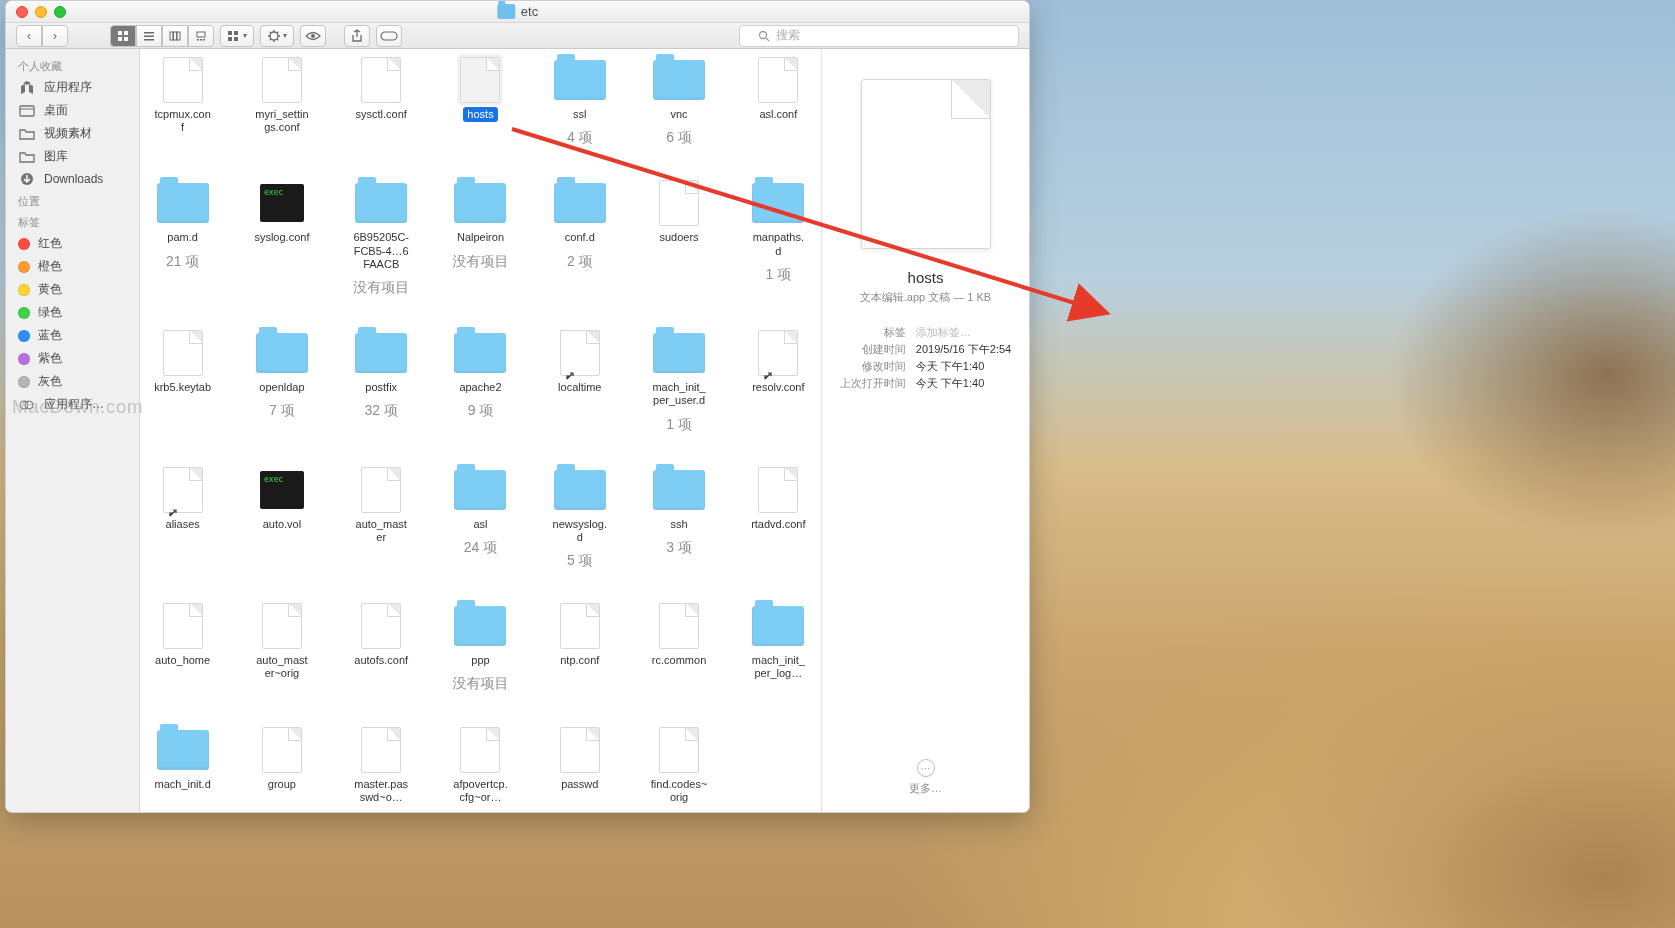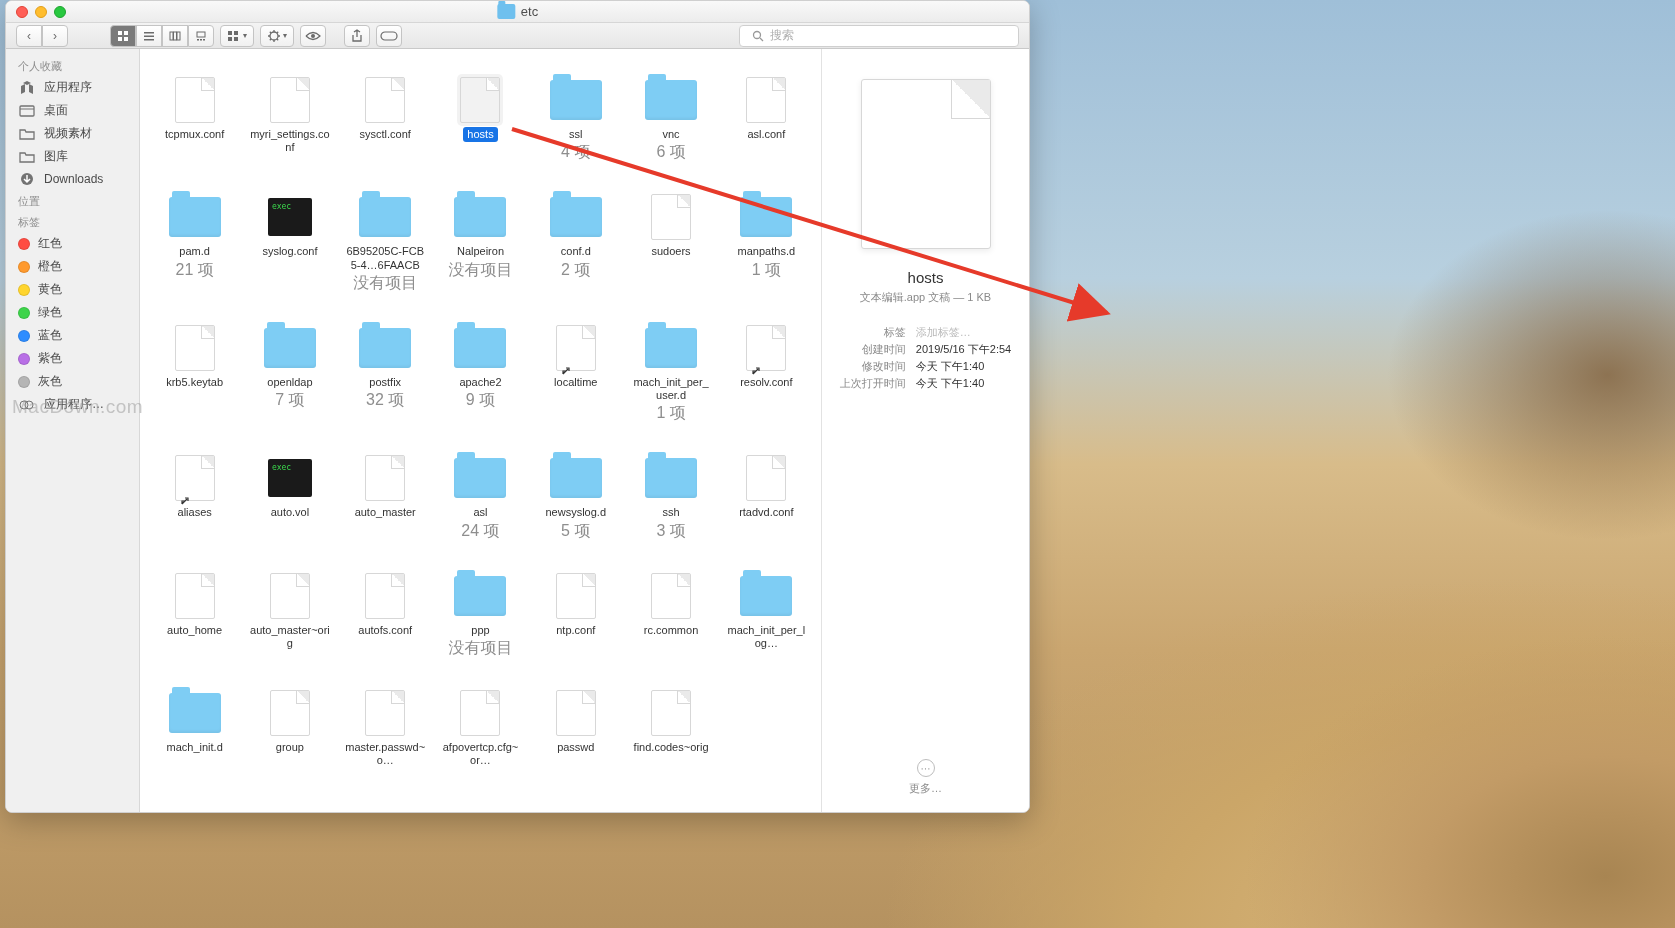--- a/index.html
+++ b/index.html
@@ -22,38 +22,38 @@
 .folder-mini::before { content: ''; position: absolute; top: -3px; left: 1px; width: 7px; height: 4px; background: #6fc0ee; border-radius: 1px 1px 0 0; }
 
 .toolbar { height: 26px; background: linear-gradient(180deg, #f3f3f3, #e7e7e7); border-bottom: 1px solid #c9c9c9; display: flex; align-items: center; padding: 0 10px; gap: 6px; }
 .tb-group { display: flex; gap: 0; }
 .tb-btn { width: 26px; height: 22px; background: linear-gradient(180deg,#fff,#f0f0f0); border: 1px solid #c4c4c4; display: flex; align-items: center; justify-content: center; font-size: 12px; color: #6b6b6b; cursor: pointer; }
 .tb-btn:first-child { border-radius: 4px 0 0 4px; }
 .tb-btn:last-child { border-radius: 0 4px 4px 0; }
 .tb-btn.solo { border-radius: 4px; }
 .tb-btn.active { background: #7a7a7a; color: #fff; }
 .tb-btn.wide { width: 34px; }
-.search-field { margin-left: auto; width: 280px; height: 22px; background: #fff; border: 1px solid #cfcfcf; border-radius: 4px; display: flex; align-items: center; padding: 0 12px; font-size: 12px; color: #b0b0b0; gap: 6px; }
+.search-field { margin-left: auto; width: 280px; height: 22px; background: #fff; border: 1px solid #cfcfcf; border-radius: 4px; display: flex; align-items: center; padding: 0 18px; font-size: 12px; color: #b0b0b0; gap: 6px; }
 .search-field svg { width: 12px; height: 12px; fill: #999; }
 
 .body-area { display: flex; height: calc(100% - 48px); }
 .sidebar { width: 134px; background: #f0f0f0; border-right: 1px solid #d8d8d8; padding: 6px 0; font-size: 12px; overflow-y: auto; }
 .sb-section { padding: 4px 12px 2px; color: #8d8d8d; font-size: 11px; font-weight: 500; }
 .sb-item { display: flex; align-items: center; gap: 8px; padding: 3px 12px; color: #4a4a4a; cursor: pointer; }
 .sb-item .sicon { width: 18px; height: 16px; display: flex; align-items: center; justify-content: center; }
 .sb-item .sicon svg { width: 18px; height: 16px; fill: #737373; }
 .tag-dot { width: 12px; height: 12px; border-radius: 50%; border: 1px solid rgba(0,0,0,.1); }
 
 .icon-grid-wrap { flex: 1; background: #fff; overflow: hidden; position: relative; }
-.icon-grid { padding: 28px 10px; display: grid; grid-template-columns: repeat(7, 1fr); row-gap: 16px; column-gap: 6px; height: 100%; overflow-y: auto; }
+.icon-grid { padding: 8px 10px; display: grid; grid-template-columns: repeat(7, 1fr); row-gap: 16px; column-gap: 6px; height: 100%; overflow-y: auto; gap: 34px; }
 .file-item { display: flex; flex-direction: column; align-items: center; text-align: center; cursor: pointer; }
 .file-icon { width: 58px; height: 46px; margin-bottom: 4px; display: flex; align-items: center; justify-content: center; }
 .file-label { font-size: 11px; color: #333; line-height: 1.2; padding: 1px 4px; border-radius: 3px; max-width: 90px; word-break: break-all; }
 .file-label.selected { background: #1874e6; color: #fff; }
-.file-sub { font-size: 16px; color: #8e8e8e; line-height: 1.3; }
+.file-sub { font-size: 14px; color: #8e8e8e; line-height: 1.3; margin-top: 6px; }
 .folder-ic { width: 52px; height: 40px; background: #7ecdf4; border-radius: 3px; position: relative; box-shadow: inset 0 -2px 3px rgba(0,0,0,.05); }
 .folder-ic::before { content: ''; position: absolute; top: -6px; left: 3px; width: 18px; height: 8px; background: #7ecdf4; border-radius: 2px 2px 0 0; }
 .doc-ic { width: 40px; height: 46px; background: #fff; border: 1px solid #d7d7d7; border-radius: 2px; position: relative; }
 .doc-ic::after { content: ''; position: absolute; top: 0; right: 0; width: 12px; height: 12px; background: linear-gradient(225deg,#eaeaea 50%, #fff 50%); border-left: 1px solid #d7d7d7; border-bottom: 1px solid #d7d7d7; }
 .doc-ic.selected-bg { background: #f2f2f2;  box-shadow: 0 0 0 3px rgba(0,0,0,.05);}
 .exec-ic { width: 44px; height: 38px; background: #1a1a1a; border-radius: 2px; display:flex; align-items:flex-start; padding:4px; color:#3bd84d; font-size:8px; font-family: monospace;}
 .alias-badge { position:absolute; left:4px; bottom:-2px; width:10px; height:10px; }
 .alias-badge svg { width:10px; height:10px; }
 
 .preview { width: 208px; border-left: 1px solid #e2e2e2; background: #fff; padding: 30px 12px 16px; display: flex; flex-direction: column; align-items: center; }

